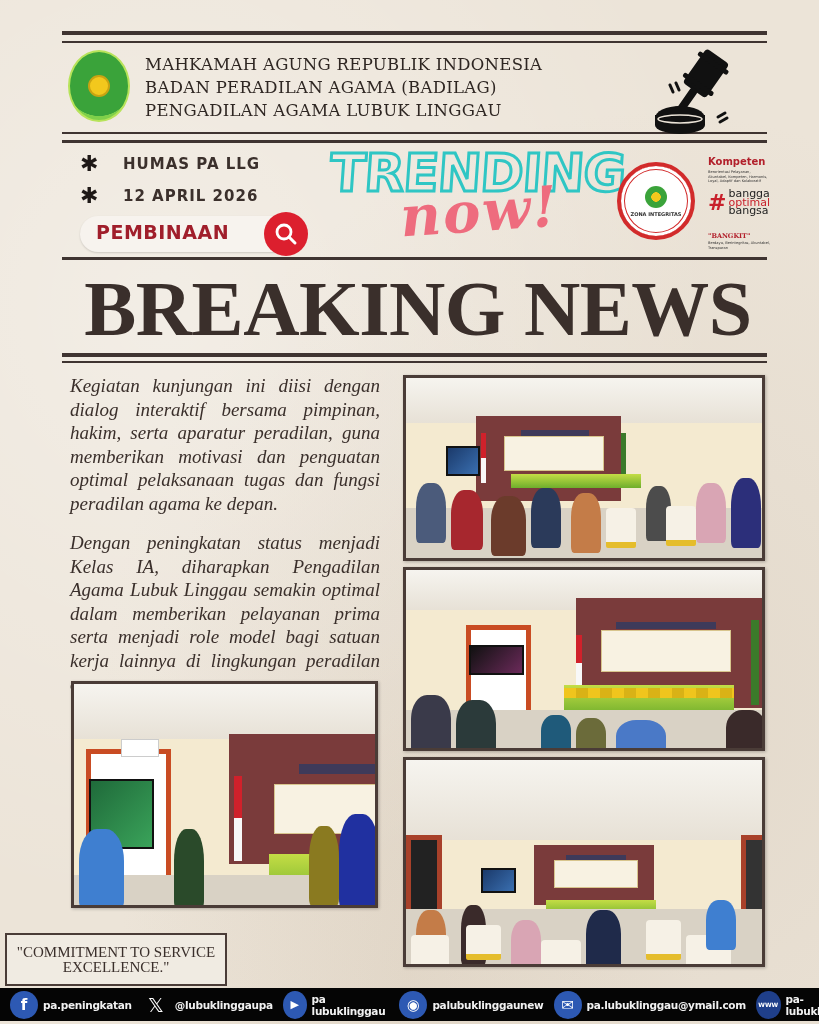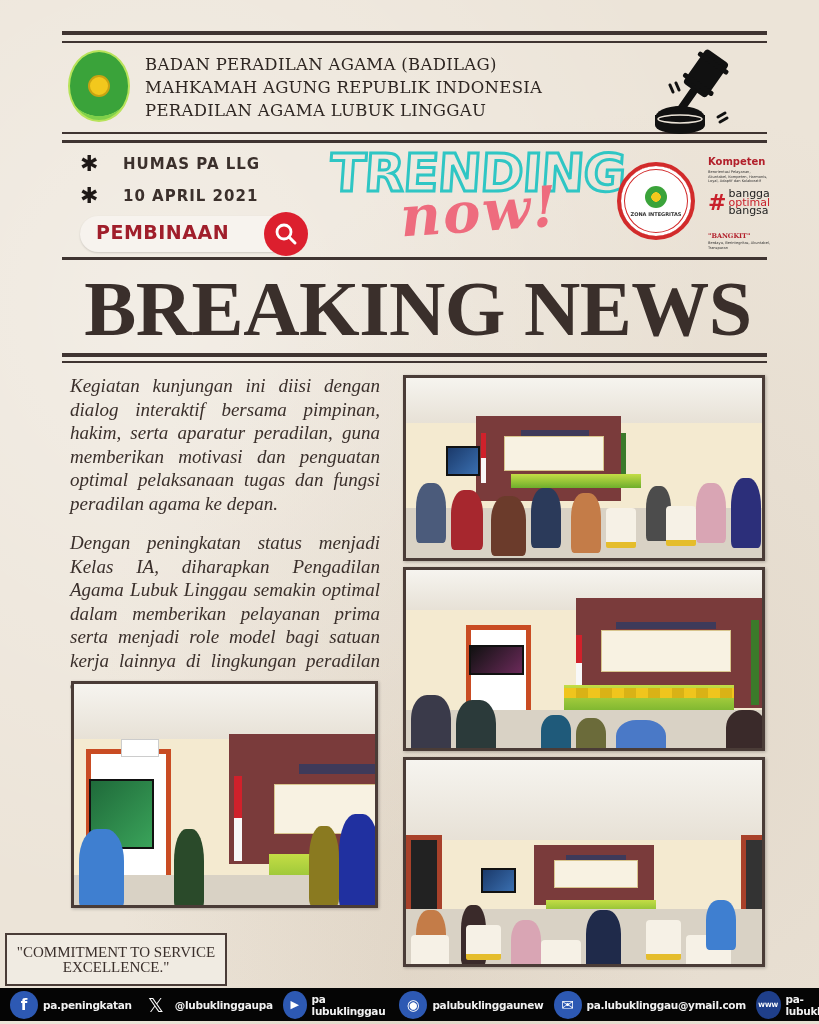--- a/index.html
+++ b/index.html
@@ -90,23 +90,23 @@
 <div class="rule" style="top:132px;height:2px;"></div>
 <div class="rule" style="top:140px;height:3px;"></div>
 <div class="rule" style="top:257px;height:3px;"></div>
 <div class="rule" style="top:353px;height:4px;"></div>
 <div class="rule" style="top:361px;height:2px;"></div>
 
 <div class="abs seal">
   <div class="seal-inner"></div>
 </div>
 <div class="abs org-lines">
+  <div>MAHKAMAH AGUNG REPUBLIK INDONESIA</div>
   <div>BADAN PERADILAN AGAMA (BADILAG)</div>
-  <div>MAHKAMAH AGUNG REPUBLIK INDONESIA</div>
-  <div>PERADILAN AGAMA LUBUK LINGGAU</div>
+  <div>PENGADILAN AGAMA LUBUK LINGGAU</div>
 </div>
 
 <svg class="abs gavel" viewBox="0 0 110 90">
   <g fill="#111">
     <g transform="rotate(35 55 35)">
       <rect x="38" y="8" width="28" height="42" rx="4"></rect>
       <rect x="34" y="14" width="36" height="5" rx="2"></rect>
       <rect x="34" y="40" width="36" height="5" rx="2"></rect>
       <rect x="48" y="48" width="8" height="30" rx="3"></rect>
       <ellipse cx="52" cy="82" rx="8" ry="12"></ellipse>
@@ -123,21 +123,21 @@
       <line x1="70" y1="77" x2="77" y2="73"></line>
   </g>
 </svg>
 
 <div class="abs meta-row" style="top:151px;">
   <span class="star">✱</span>
   <span>HUMAS PA LLG</span>
 </div>
 <div class="abs meta-row" style="top:183px;">
   <span class="star">✱</span>
-  <span>10 APRIL 2021</span>
+  <span>12 APRIL 2026</span>
 </div>
 
 <div class="abs pill"></div>
 <div class="abs pill-label">PEMBINAAN</div>
 <div class="abs search-btn">
   <svg width="24" height="24" viewBox="0 0 24 24">
     <circle cx="10" cy="10" r="7" fill="none" stroke="#fff" stroke-width="2.8"></circle>
     <line x1="15" y1="15" x2="21" y2="21" stroke="#fff" stroke-width="3" stroke-linecap="round"></line>
   </svg>
 </div>

